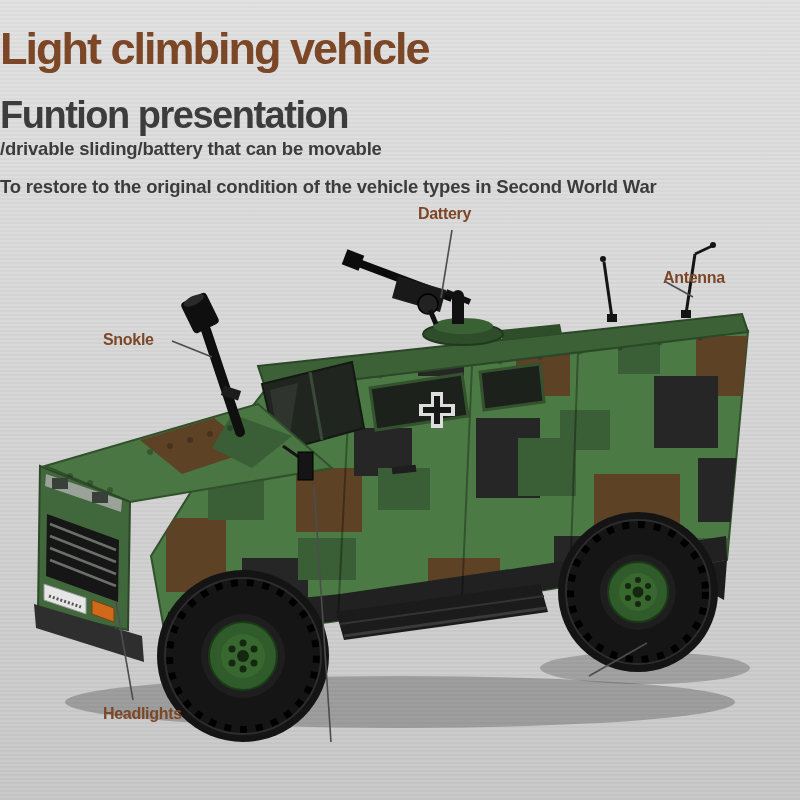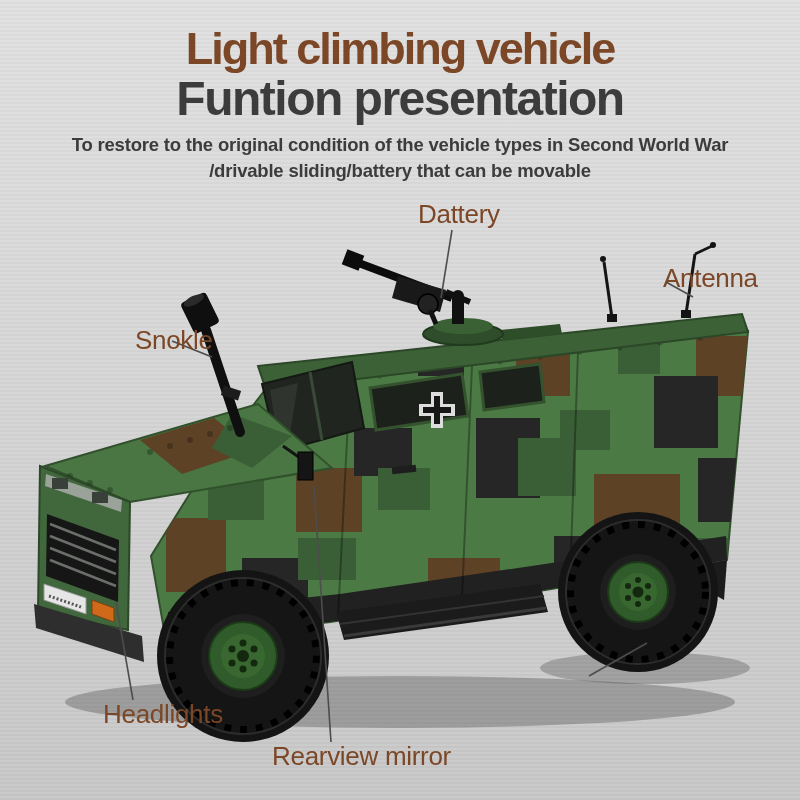--- a/index.html
+++ b/index.html
@@ -1,45 +1,45 @@
 <!DOCTYPE html>
 <html><head>
 <meta charset="utf-8">
 <style>
   html,body{margin:0;padding:0;}
   body{width:800px;height:800px;font-family:"Liberation Sans",sans-serif;background:#cfcfcf;}
   .stage{position:relative;width:800px;height:800px;overflow:hidden;
          background:linear-gradient(180deg,#e0e0e0 0%,#d6d6d6 45%,#c7c7c7 100%);}
   .stage::before{content:"";position:absolute;inset:0;pointer-events:none;
          background:repeating-linear-gradient(180deg,rgba(255,255,255,.05) 0 2px,rgba(0,0,0,.02) 2px 4px);}
-  header{position:absolute;top:24px;left:0;right:0;text-align:center;z-index:3;}
+  header{position:absolute;top:24px;left:0;right:0;z-index:3;}
   h1{margin:0;font-size:45px;line-height:50px;font-weight:700;letter-spacing:-2px;color:#7b4727;}
-  h2{margin:4px 0 0;font-size:48px;line-height:42px;font-weight:700;letter-spacing:-1.5px;color:#3c3c3c;}
+  h2{margin:20px 0 0;font-size:38px;line-height:42px;font-weight:700;letter-spacing:-1.5px;color:#3c3c3c;}
   .desc{margin:0;font-size:18.5px;line-height:26px;font-weight:700;color:#3c3c3c;letter-spacing:-0.2px;}
   .desc.first{margin-top:12px;}
   .art{position:absolute;left:0;top:0;width:800px;height:800px;z-index:1;}
-  .callout{position:absolute;z-index:4;color:#7b4727;font-size:26px;line-height:24px;
-           font-weight:400;white-space:nowrap;letter-spacing:-0.3px;}
+  .callout{position:absolute;z-index:4;color:#7b4727;font-size:16px;line-height:24px;
+           font-weight:700;white-space:nowrap;letter-spacing:-0.3px;}
   #c-battery{left:418px;top:202px;}
   #c-antenna{left:663px;top:266px;}
-  #c-snorkel{left:103px;top:328px;margin-left:32px;}
+  #c-snorkel{left:103px;top:328px;}
   #c-headlights{left:103px;top:702px;}
   #c-rearview{left:272px;top:744px;}
   #c-tire{left:455px;top:675px;}
 </style>
 </head>
 <body>
 
 <div class="stage">
 
   <header>
     <h1>Light climbing vehicle</h1>
     <h2>Funtion presentation</h2>
+    <p class="desc">/drivable sliding/battery that can be movable</p>
     <p class="desc first">To restore to the original condition of the vehicle types in Second World War</p>
-    <p class="desc">/drivable sliding/battery that can be movable</p>
   </header>
 
   <svg class="art" viewBox="0 0 800 800">
     <defs>
       <clipPath id="sideClip">
         <polygon points="265,390 748,331 727,560 545,590 330,622 166,641 151,556 212,458"></polygon>
       </clipPath>
       <clipPath id="hoodClip">
         <polygon points="45,466 258,404 332,468 130,502"></polygon>
       </clipPath>
@@ -257,15 +257,14 @@
       <line x1="133" y1="700" x2="116" y2="602"></line>
       <line x1="331" y1="742" x2="314" y2="486"></line>
       <line x1="589" y1="676" x2="647" y2="643"></line>
     </g>
   </svg>
 
   <div class="callout" id="c-battery">Dattery</div>
   <div class="callout" id="c-antenna">Antenna</div>
   <div class="callout" id="c-snorkel">Snokle</div>
   <div class="callout" id="c-headlights">Headlights</div>
-  <div class="callout" id="c-rearview">Rearview mirror</div>
 
 </div>
 
 </body></html>

